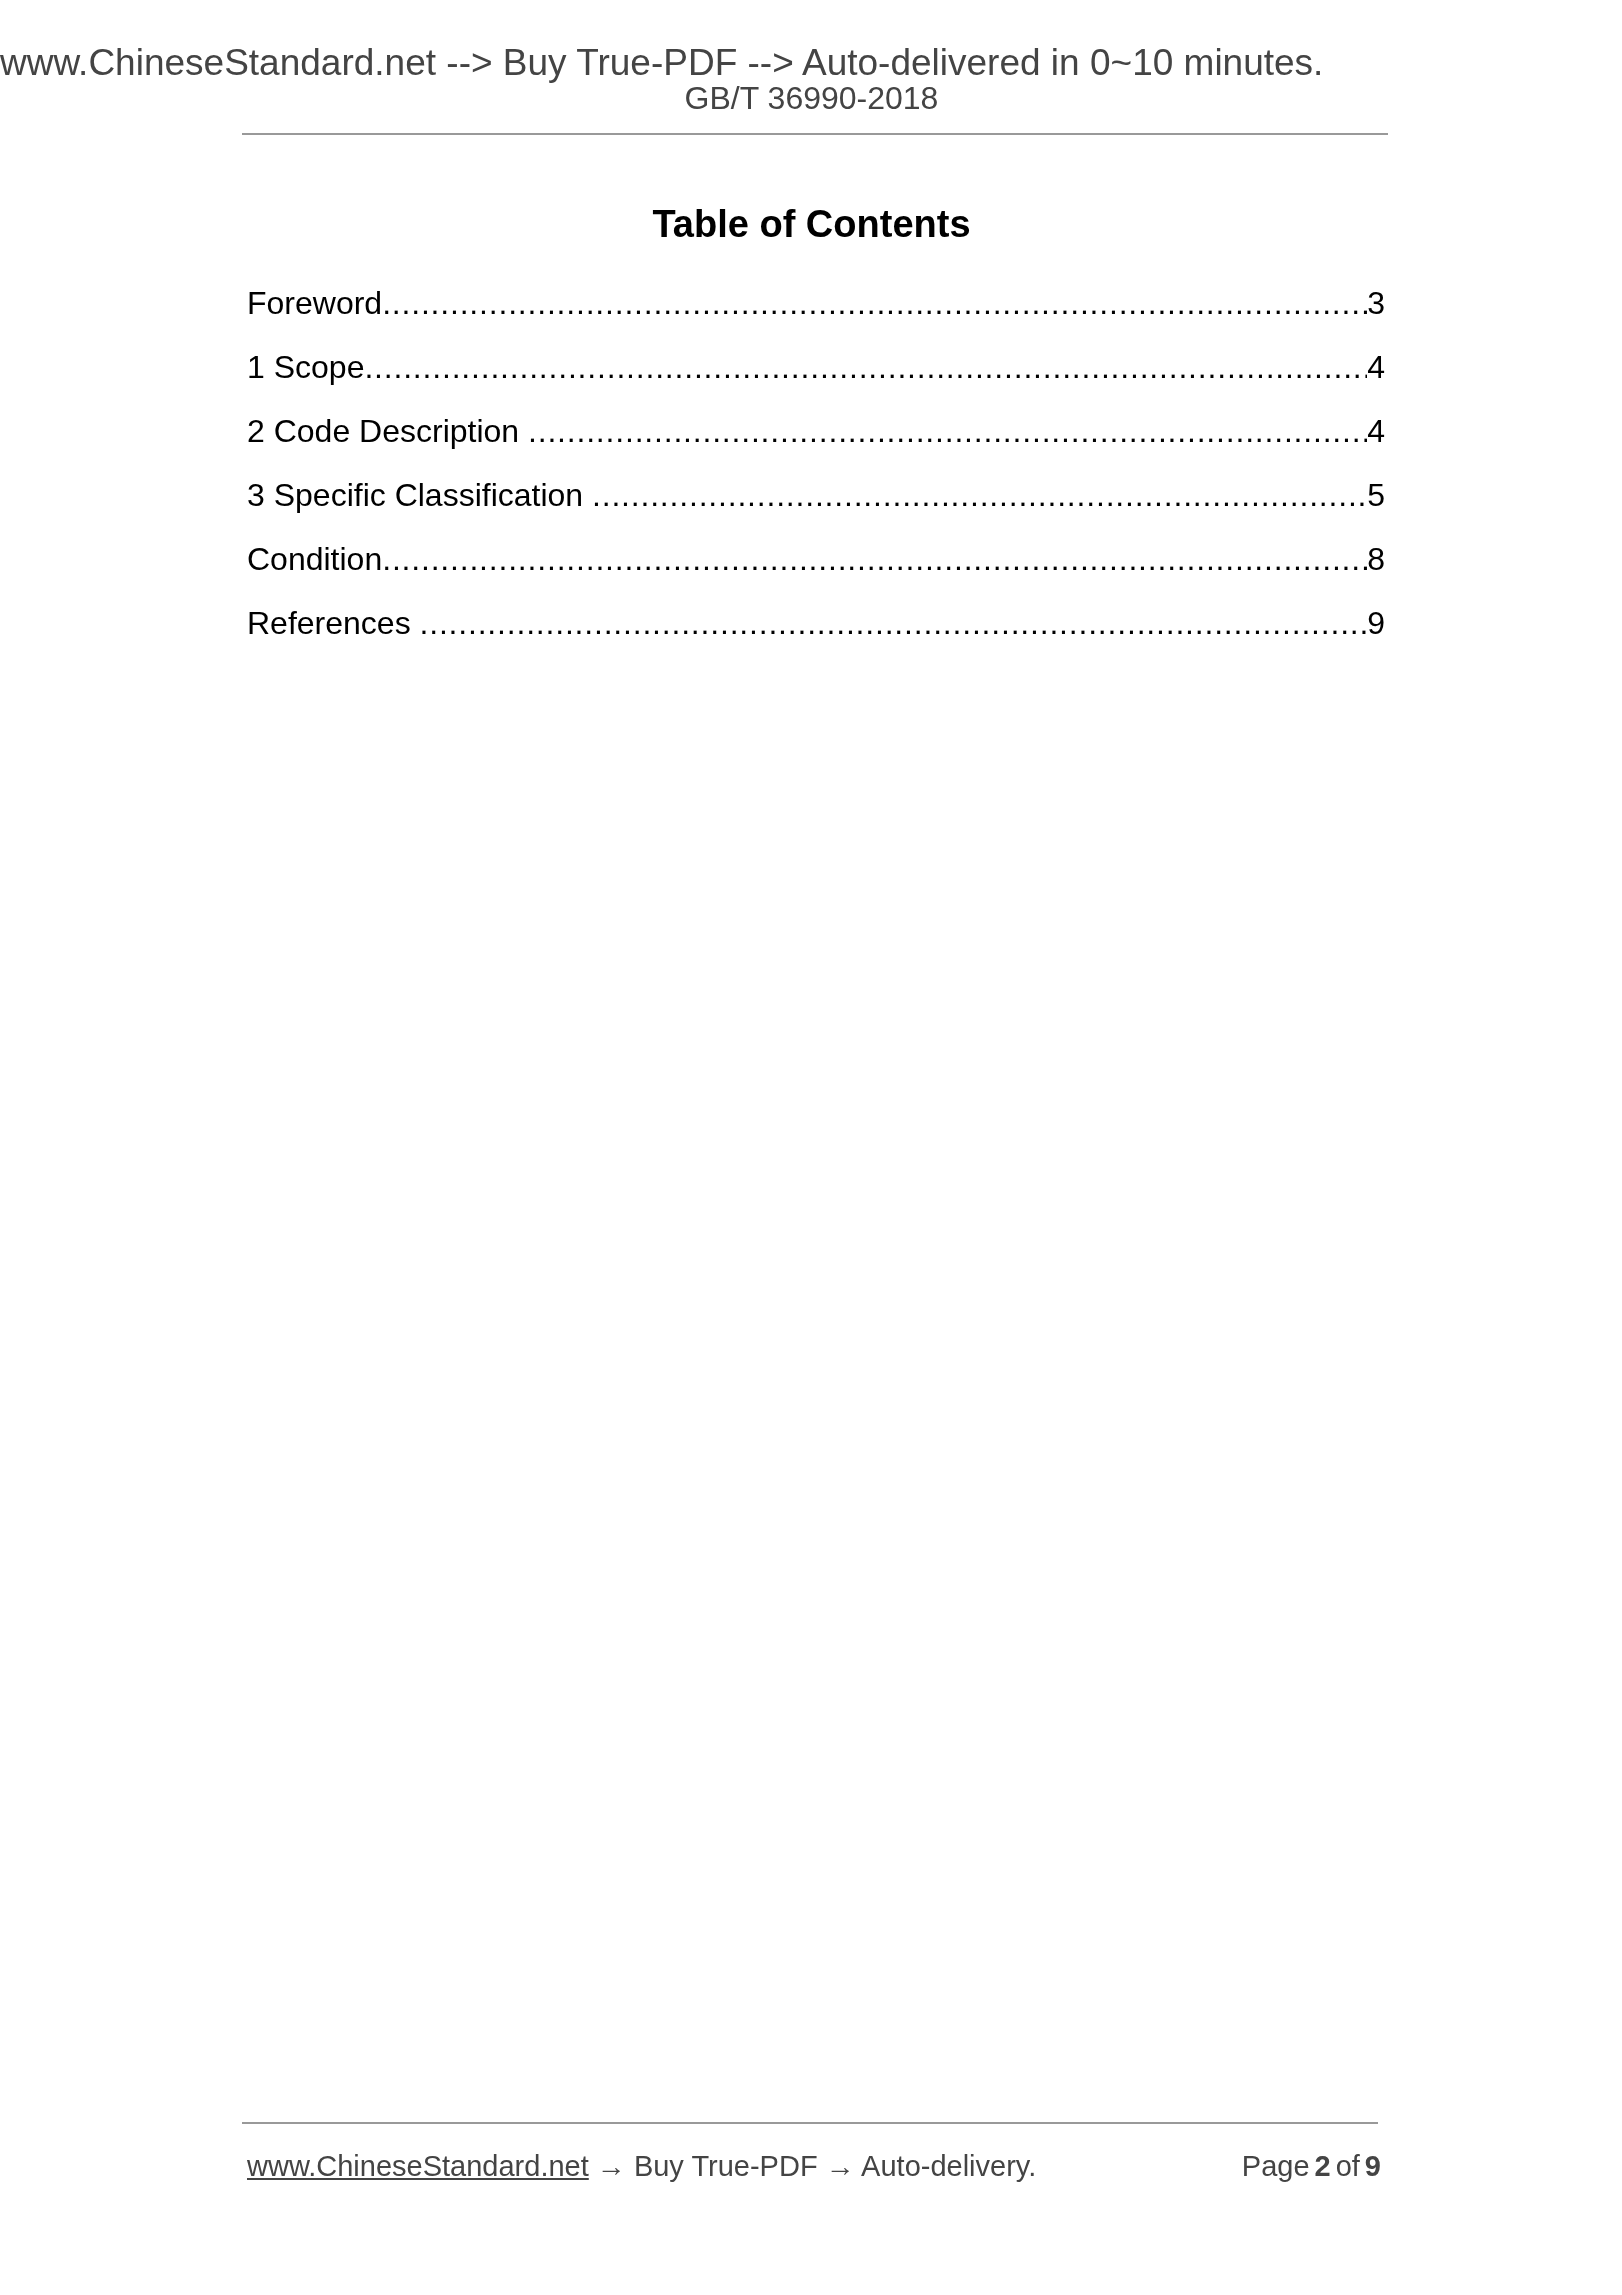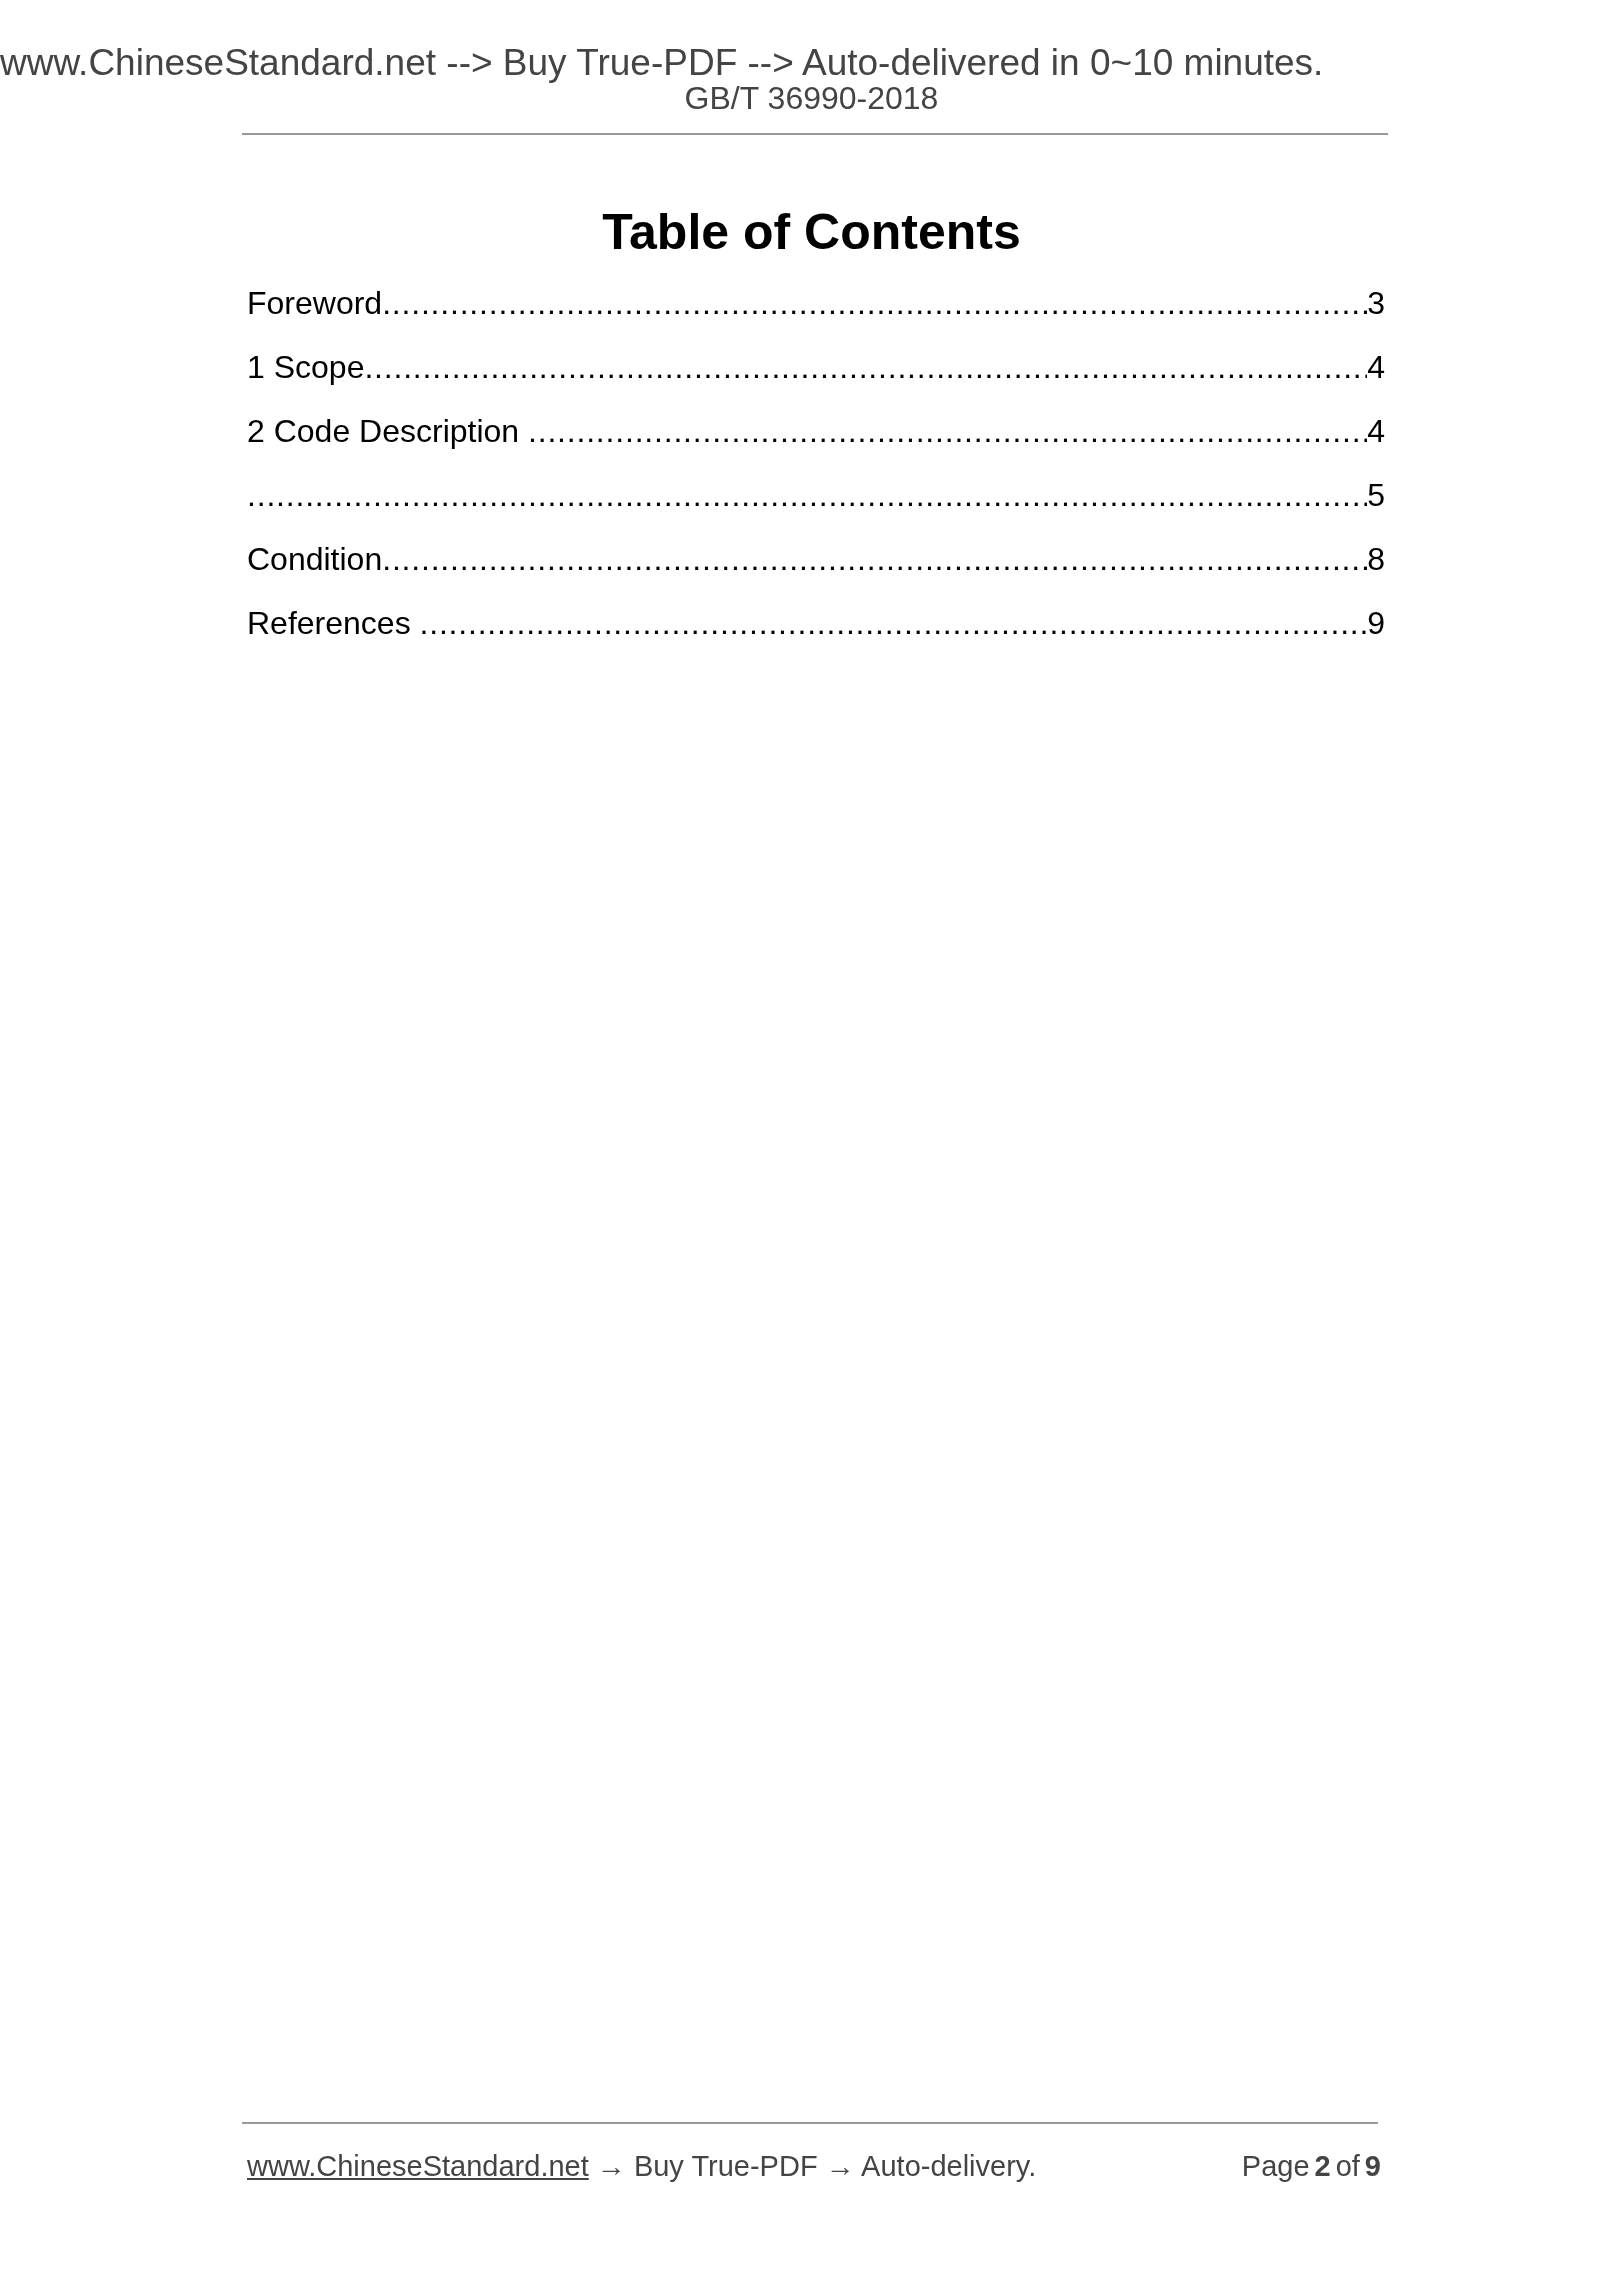--- a/index.html
+++ b/index.html
@@ -42,21 +42,21 @@
     width: 1146px;
     height: 1.7px;
     background: #999;
   }
   .toc-title {
     position: absolute;
     top: 203px;
     left: 0;
     width: 1623px;
     text-align: center;
-    font-size: 50px;
+    font-size: 38px;
     font-weight: bold;
     color: #000;
   }
   .toc {
     position: absolute;
     top: 280px;
     left: 247px;
     width: 1138px;
   }
   .toc-line {
@@ -135,20 +135,21 @@
     <span class="label">1 Scope</span>
     <span class="leader">..........................................................................................................................................................................................................</span>
     <span class="page">4</span>
   </div>
   <div class="toc-line">
     <span class="label" style="white-space:pre;">2 Code Description </span>
     <span class="leader">..........................................................................................................................................................................................................</span>
     <span class="page">4</span>
   </div>
   <div class="toc-line">
+    <span class="label" style="white-space:pre;">3 Specific Classification </span>
     <span class="leader">..........................................................................................................................................................................................................</span>
     <span class="page">5</span>
   </div>
   <div class="toc-line">
     <span class="label">Condition</span>
     <span class="leader">..........................................................................................................................................................................................................</span>
     <span class="page">8</span>
   </div>
   <div class="toc-line">
     <span class="label" style="white-space:pre;">References </span>

